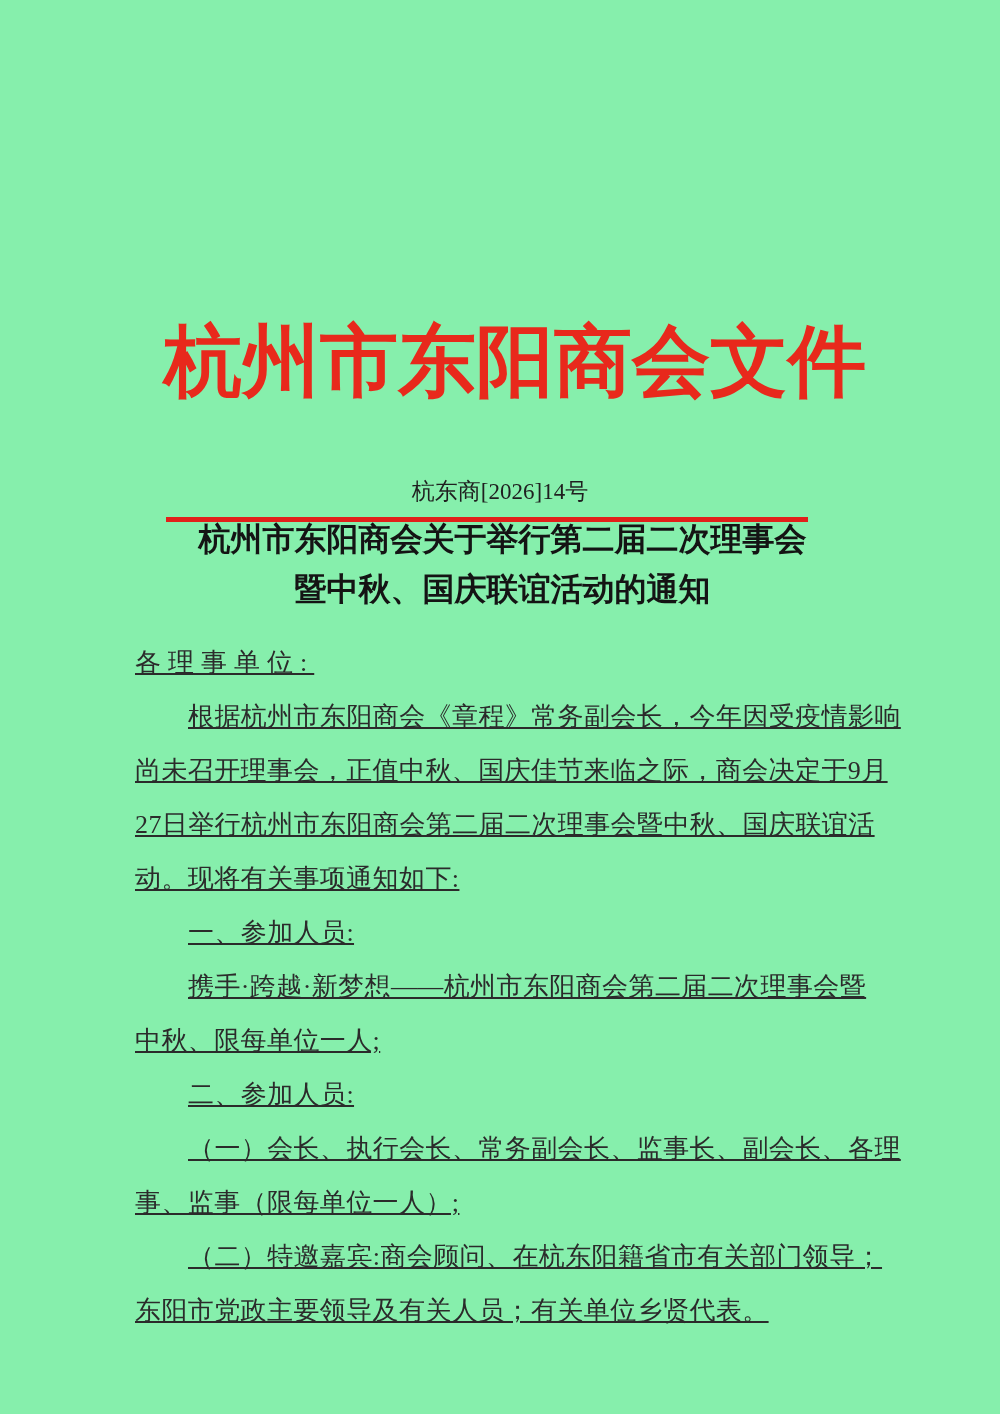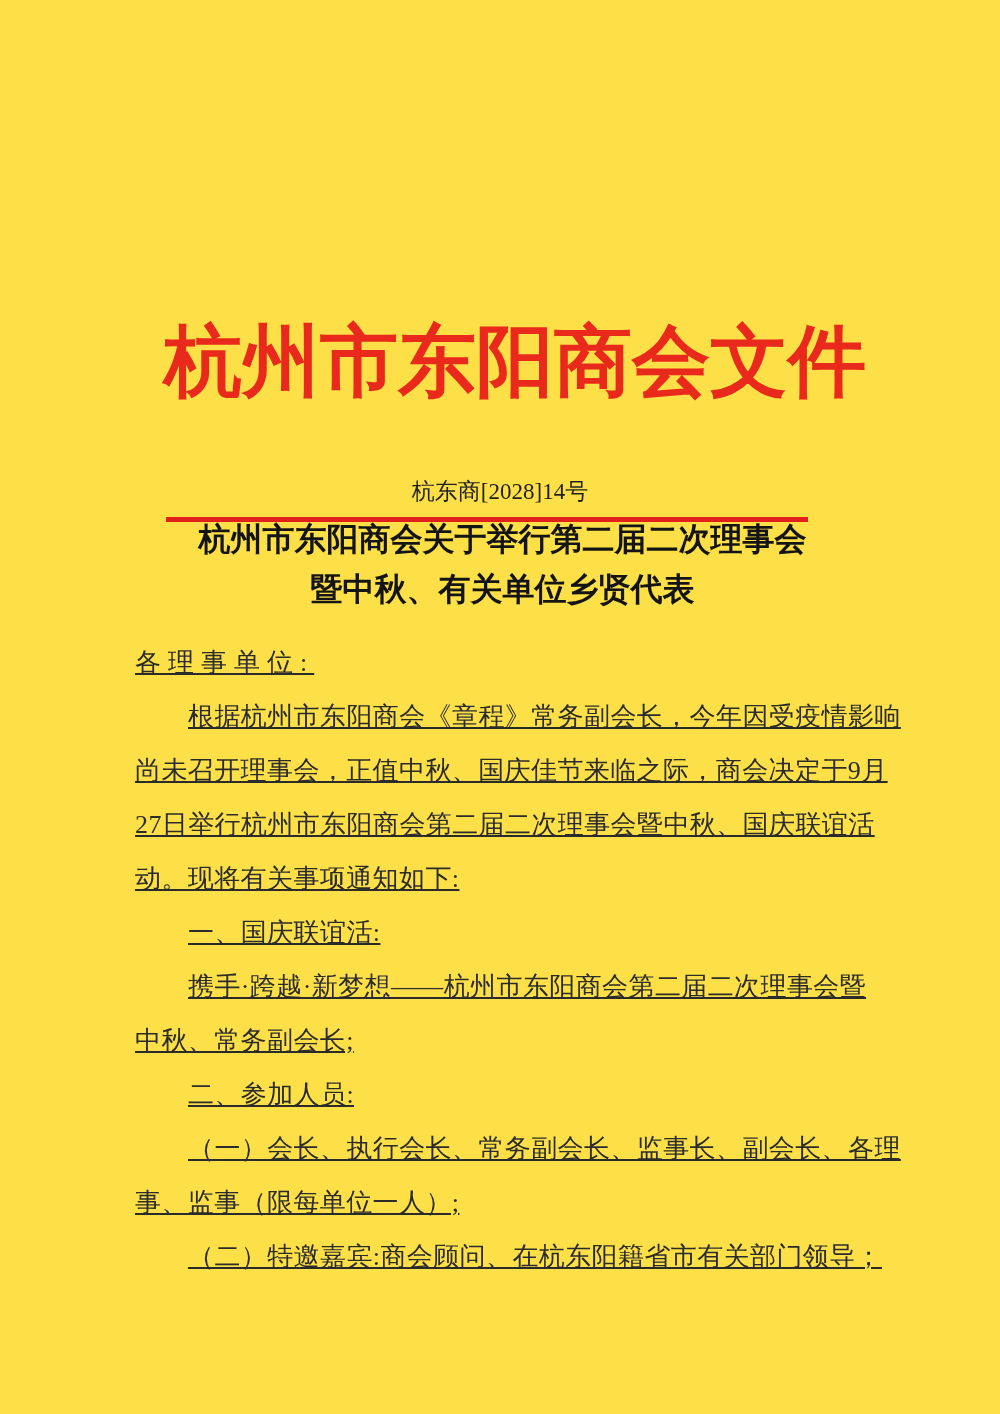--- a/index.html
+++ b/index.html
@@ -4,21 +4,21 @@
 <style>
   html, body {
     margin: 0;
     padding: 0;
     background: #ffffff;
   }
   .page {
     position: relative;
     width: 1000px;
     height: 1414px;
-    background: #fde047;
+    background: #86efac;
     overflow: hidden;
     font-family: "Liberation Serif", serif;
   }
   
   .org-title {
     position: absolute;
     top: 316px;
     left: 164px;
     width: 650px;
     height: 92px;
@@ -90,37 +90,38 @@
     letter-spacing: 7px;
   }
 </style>
 </head>
 <body>
 
 <div class="page">
 
   <div class="org-title">杭州市东阳商会文件</div>
 
-  <div class="doc-number">杭东商[2028]14号</div>
+  <div class="doc-number">杭东商[2026]14号</div>
 
   <div class="red-rule"></div>
 
   <h1 class="doc-title">
     <div>杭州市东阳商会关于举行第二届二次理事会</div>
-    <div>暨中秋、有关单位乡贤代表</div>
+    <div>暨中秋、国庆联谊活动的通知</div>
   </h1>
 
   <div class="body-lines">
     <div class="line salutation">各理事单位:</div>
     <div class="line indent">根据杭州市东阳商会《章程》常务副会长，今年因受疫情影响</div>
     <div class="line">尚未召开理事会，正值中秋、国庆佳节来临之际，商会决定于9月</div>
     <div class="line">27日举行杭州市东阳商会第二届二次理事会暨中秋、国庆联谊活</div>
     <div class="line">动。现将有关事项通知如下:</div>
-    <div class="line indent">一、国庆联谊活:</div>
+    <div class="line indent">一、参加人员:</div>
     <div class="line indent">携手·跨越·新梦想——杭州市东阳商会第二届二次理事会暨</div>
-    <div class="line">中秋、常务副会长;</div>
+    <div class="line">中秋、限每单位一人;</div>
     <div class="line indent">二、参加人员:</div>
     <div class="line indent">（一）会长、执行会长、常务副会长、监事长、副会长、各理</div>
     <div class="line">事、监事（限每单位一人）;</div>
     <div class="line indent">（二）特邀嘉宾:商会顾问、在杭东阳籍省市有关部门领导；</div>
+    <div class="line">东阳市党政主要领导及有关人员；有关单位乡贤代表。</div>
   </div>
 
 </div>
 
 </body></html>

